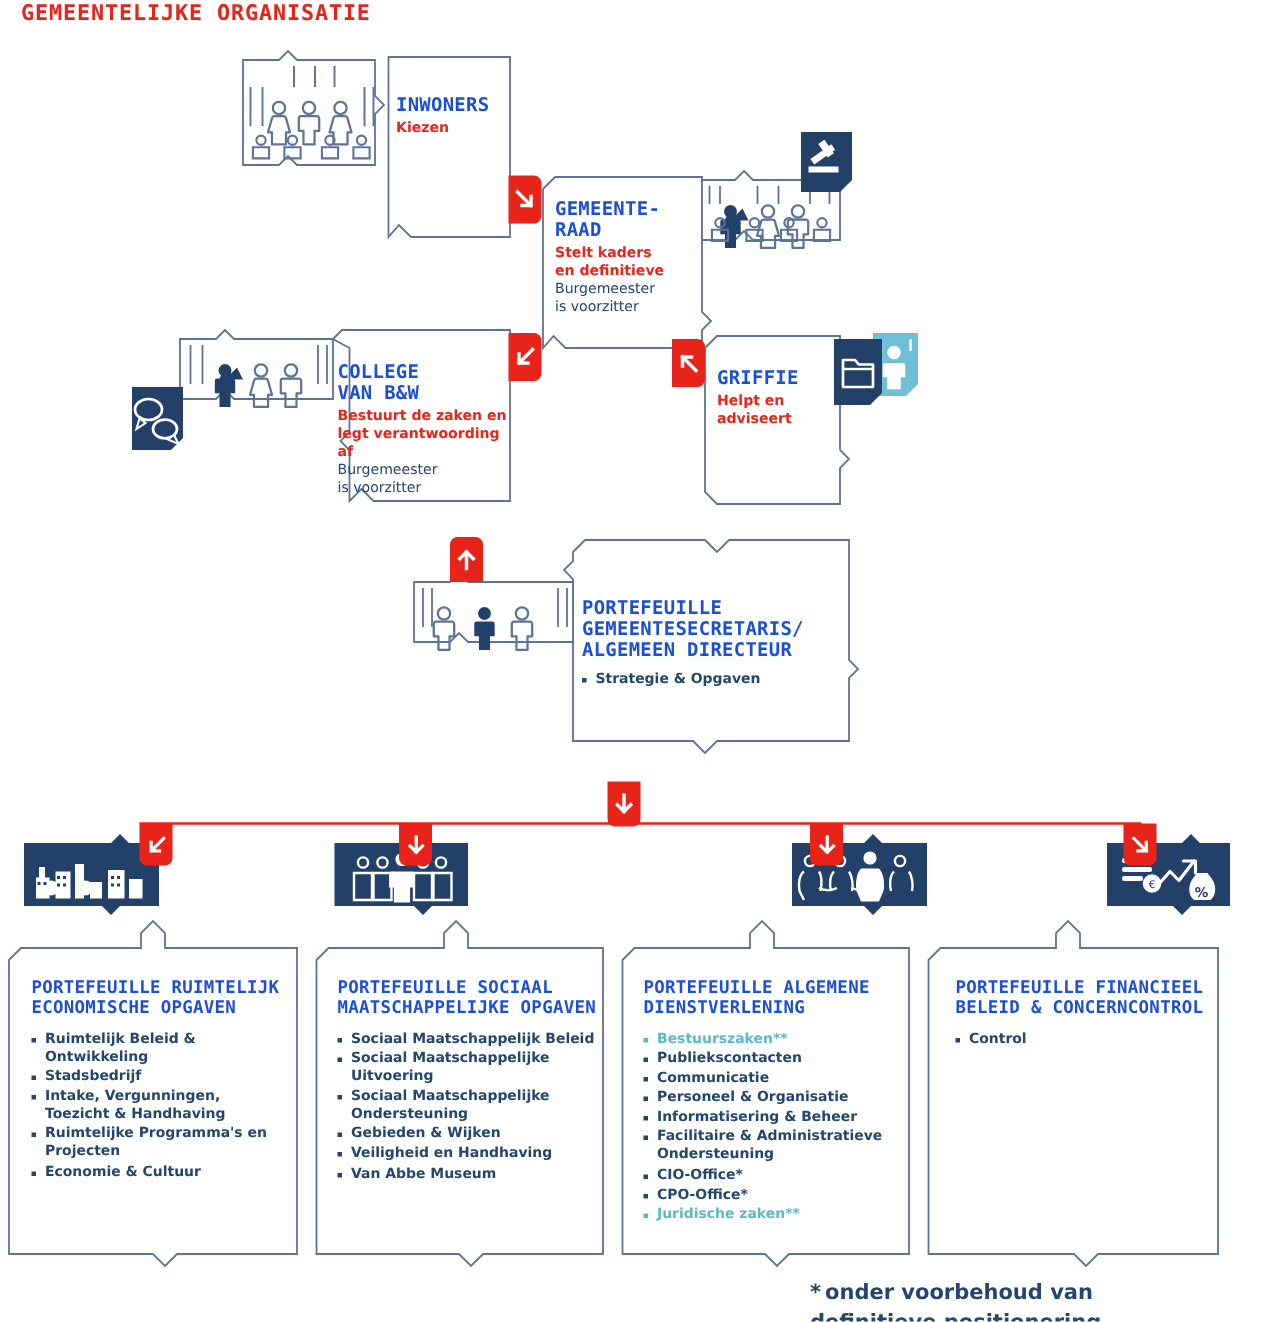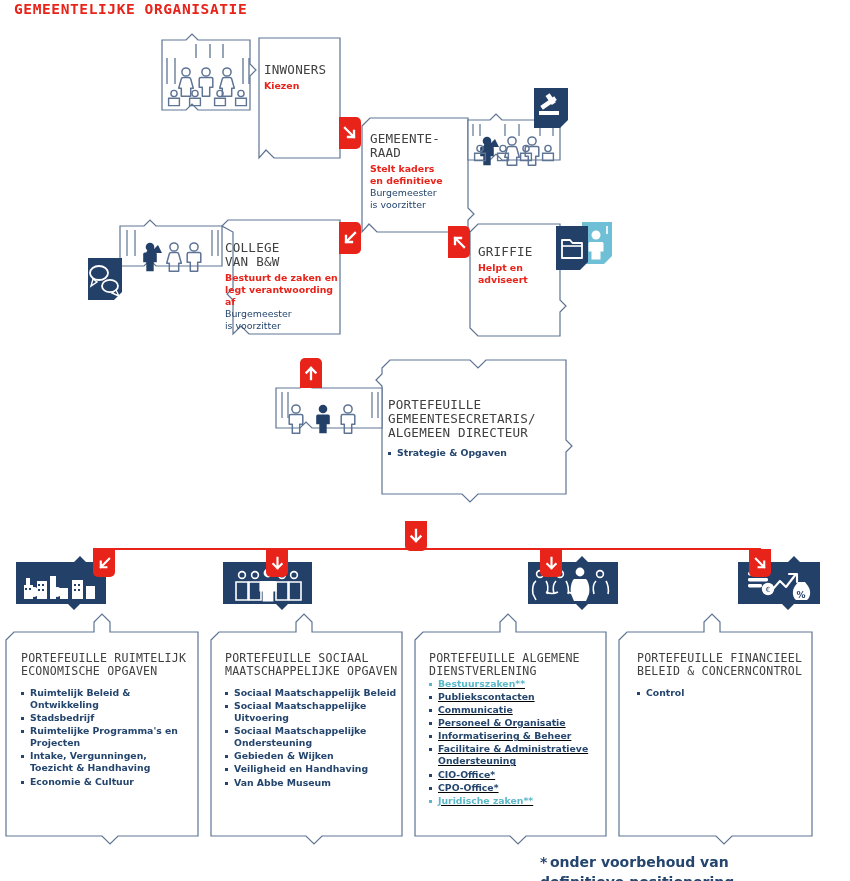--- a/index.html
+++ b/index.html
@@ -29,21 +29,21 @@
     color:#E8231A;white-space:nowrap;
   }
 
   
   svg.layer{position:absolute;left:0;top:0;width:850px;height:881px;overflow:visible;pointer-events:none;}
 
   
   .blk{position:absolute;}
   .hdr{
     font-family:"DejaVu Sans Mono", monospace;
-    font-weight:normal;color:#404040;letter-spacing:.2px;
+    font-weight:bold;color:#1d4ed8;letter-spacing:.2px;
     line-height:1.12;
   }
   .hdr.h1{font-size:12.6px;}
   .hdr.h2{font-size:11.6px;}
   .sub-red{
     color:#E8231A;font-weight:bold;font-size:9.4px;line-height:1.28;
     font-family:"DejaVu Sans", sans-serif;margin-top:3px;
   }
   .sub-navy{
     color:#24456D;font-weight:normal;font-size:9.4px;line-height:1.28;
@@ -394,22 +394,22 @@
   </div>
 
   <div class="blk" style="left:21px;top:652px;width:172px;">
     <div class="hdr h2">
       <div>PORTEFEUILLE RUIMTELIJK</div>
       <div>ECONOMISCHE OPGAVEN</div>
     </div>
     <ul class="bul" style="margin-top:9px;">
       <li><span>Ruimtelijk Beleid &amp; Ontwikkeling</span></li>
       <li><span>Stadsbedrijf</span></li>
+      <li><span>Intake, Vergunningen,</span><br><span>Toezicht &amp; Handhaving</span></li>
       <li><span>Ruimtelijke Programma's en</span><br><span>Projecten</span></li>
-      <li><span>Intake, Vergunningen,</span><br><span>Toezicht &amp; Handhaving</span></li>
       <li><span>Economie &amp; Cultuur</span></li>
     </ul>
   </div>
 
   <div class="blk" style="left:225px;top:652px;width:176px;">
     <div class="hdr h2">
       <div>PORTEFEUILLE SOCIAAL</div>
       <div>MAATSCHAPPELIJKE OPGAVEN</div>
     </div>
     <ul class="bul" style="margin-top:9px;">
@@ -420,21 +420,21 @@
       <li><span>Veiligheid en Handhaving</span></li>
       <li><span>Van Abbe Museum</span></li>
     </ul>
   </div>
 
   <div class="blk" style="left:429px;top:652px;width:176px;">
     <div class="hdr h2">
       <div>PORTEFEUILLE ALGEMENE</div>
       <div>DIENSTVERLENING</div>
     </div>
-    <ul class="bul" style="text-decoration:underline;">
+    <ul class="bul" style="margin-top:9px;">
       <li class="teal"><span>Bestuurszaken**</span></li>
       <li><span>Publiekscontacten</span></li>
       <li><span>Communicatie</span></li>
       <li><span>Personeel &amp; Organisatie</span></li>
       <li><span>Informatisering &amp; Beheer</span></li>
       <li><span>Facilitaire &amp; Administratieve</span><br><span>Ondersteuning</span></li>
       <li><span>CIO-Office*</span></li>
       <li><span>CPO-Office*</span></li>
       <li class="teal"><span>Juridische zaken**</span></li>
     </ul>

